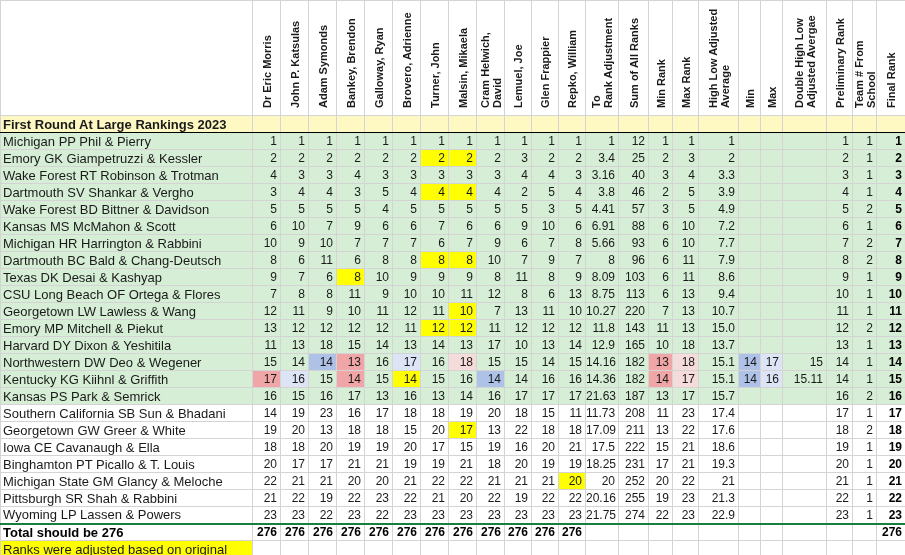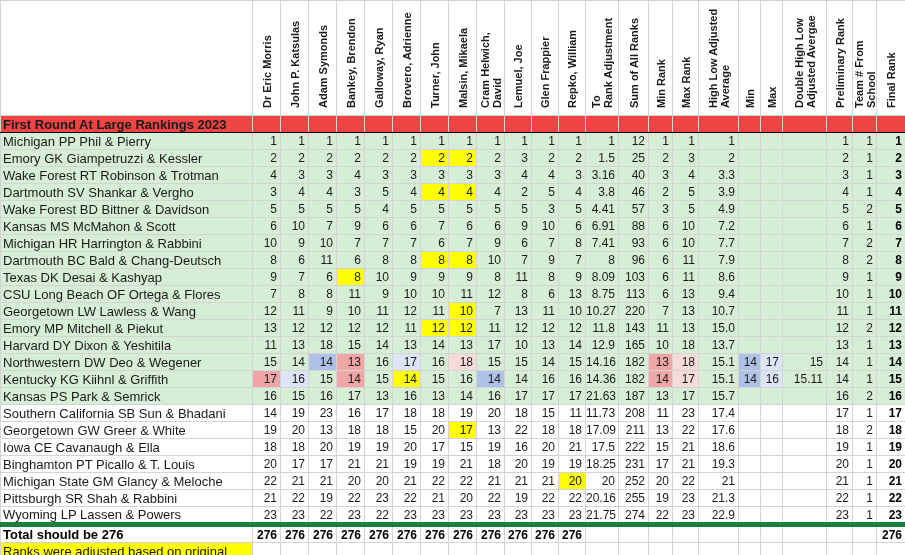--- a/index.html
+++ b/index.html
@@ -5,27 +5,27 @@
   html,body{margin:0;padding:0;}
   body{width:905px;height:555px;overflow:hidden;background:#fff;
        font-family:"Liberation Sans",sans-serif;color:#1a1a1a;}
   table{border-collapse:collapse;table-layout:fixed;width:905px;}
   th,td{border:1px solid #d4d4d4;padding:0;overflow:hidden;vertical-align:middle;}
   thead th{height:112px;vertical-align:bottom;text-align:center;background:#fff;}
   .rot{display:inline-block;writing-mode:vertical-rl;transform:rotate(180deg);
        white-space:pre-line;font-weight:bold;font-size:11px;line-height:12px;
        height:107px;padding-top:3px;text-align:left;}
   tr{height:17px;}
-  tr.title-row td{border-bottom:1px solid #000;background:#ef4444;}
+  tr.title-row td{border-bottom:1px solid #000;background:#fef9c3;}
   .title-cell{font-weight:bold;font-size:13px;padding-left:2px;white-space:nowrap;}
   .lbl{font-size:13px;padding-left:2px;white-space:nowrap;text-align:left;margin-left:46px;}
   .num{font-size:12px;text-align:right;padding-right:3px;white-space:nowrap;}
   .g{background:#d6eed6;}
   .bold{font-weight:bold;color:#000;}
-  tr.total-row td{border-top:5px solid #15803d;font-weight:bold;color:#000;}
+  tr.total-row td{border-top:2px solid #15803d;font-weight:bold;color:#000;}
 </style>
 </head>
 <body>
 
 <table id="grid">
     <colgroup>
       <col style="width: 252px;">
       <col style="width: 28px;">
       <col style="width: 28px;">
       <col style="width: 28px;">
@@ -141,21 +141,21 @@
         <td class="num g">2</td>
         <td class="num g">2</td>
         <td class="num g">2</td>
         <td class="num g">2</td>
         <td class="num g" style="background: rgb(255, 255, 0);">2</td>
         <td class="num g" style="background: rgb(255, 255, 0);">2</td>
         <td class="num g">2</td>
         <td class="num g">3</td>
         <td class="num g">2</td>
         <td class="num g">2</td>
-        <td class="num g">1.5</td>
+        <td class="num g">3.4</td>
         <td class="num g">25</td>
         <td class="num g">2</td>
         <td class="num g">3</td>
         <td class="num g">2</td>
         <td class="num g"></td>
         <td class="num g"></td>
         <td class="num g"></td>
         <td class="num g">2</td>
         <td class="num g">1</td>
         <td class="num g bold">2</td>
@@ -271,21 +271,21 @@
         <td class="num g">10</td>
         <td class="num g">7</td>
         <td class="num g">7</td>
         <td class="num g">7</td>
         <td class="num g">6</td>
         <td class="num g">7</td>
         <td class="num g">9</td>
         <td class="num g">6</td>
         <td class="num g">7</td>
         <td class="num g">8</td>
-        <td class="num g">7.41</td>
+        <td class="num g">5.66</td>
         <td class="num g">93</td>
         <td class="num g">6</td>
         <td class="num g">10</td>
         <td class="num g">7.7</td>
         <td class="num g"></td>
         <td class="num g"></td>
         <td class="num g"></td>
         <td class="num g">7</td>
         <td class="num g">2</td>
         <td class="num g bold">7</td>

